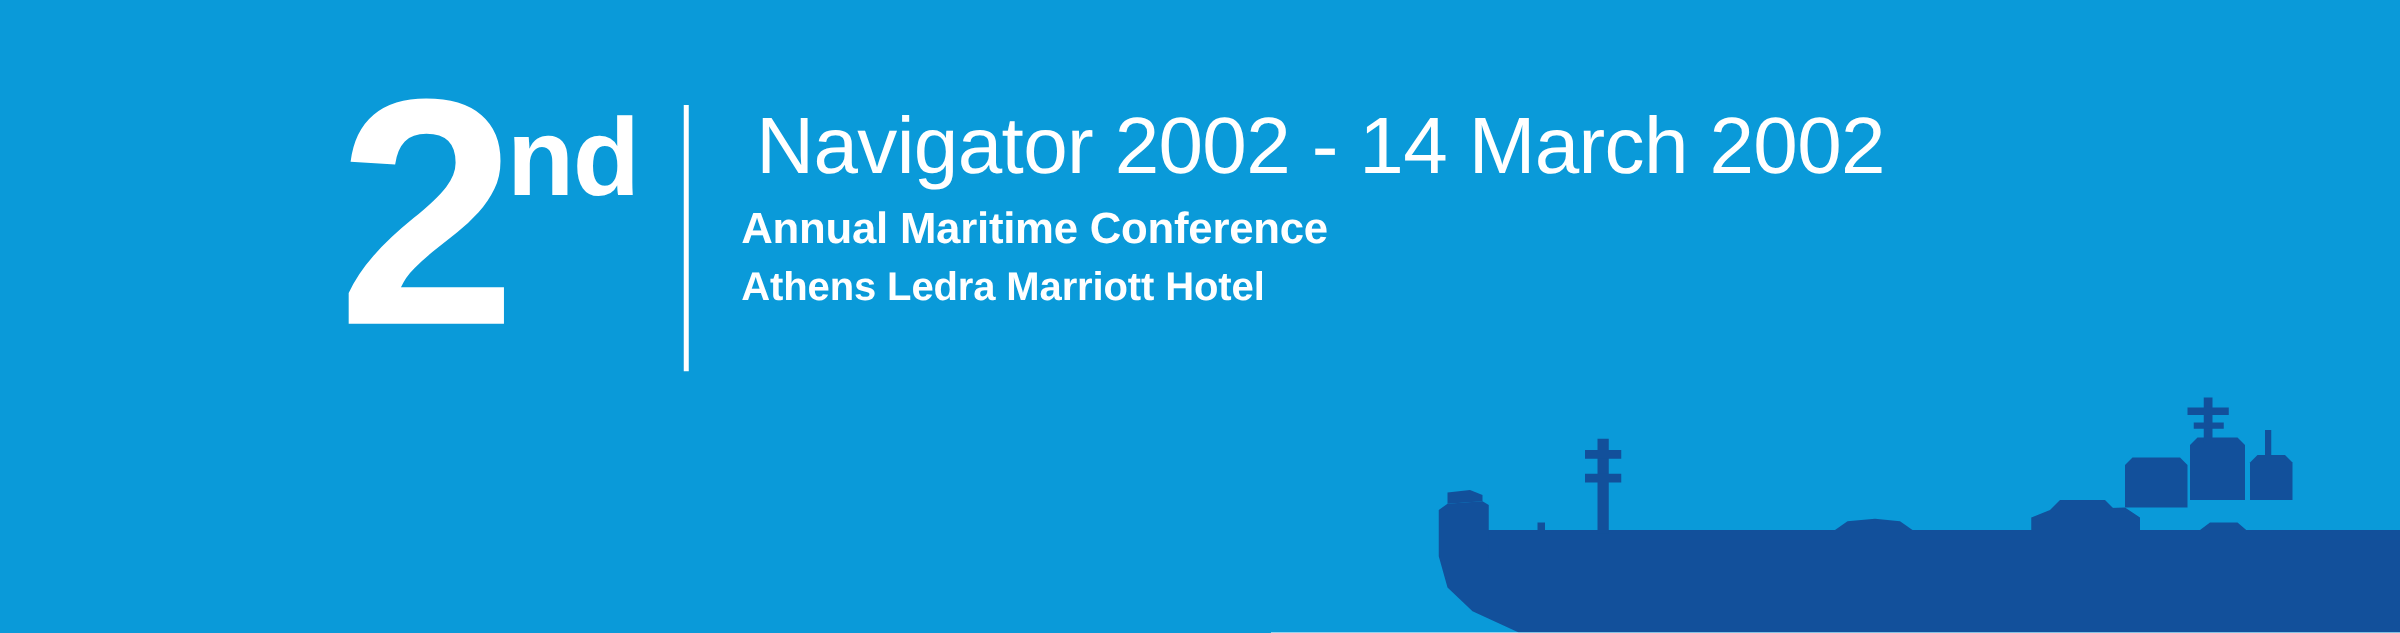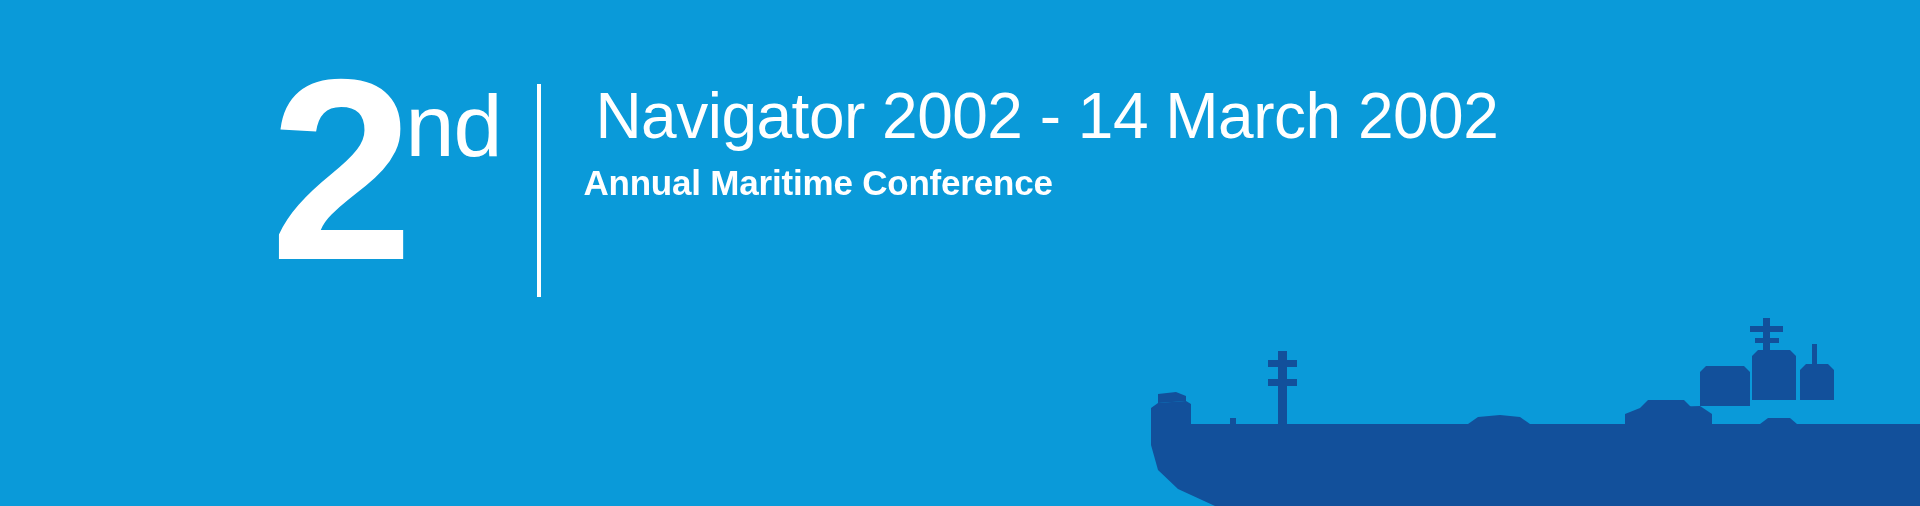--- a/index.html
+++ b/index.html
@@ -46,21 +46,21 @@
   }
   #ordinal-number {
     font-size: 258px;
     font-weight: 700;
     letter-spacing: -10px;
     line-height: 0.84;
     display: block;
   }
   #ordinal-suffix {
     font-size: 88px;
-    font-weight: 400;
+    font-weight: 700;
     line-height: 1;
     margin-top: 20px;
     margin-left: 2px;
     letter-spacing: -1px;
     display: block;
   }
 
   
   #divider {
     width: 4px;
@@ -178,17 +178,18 @@
     <div id="ordinal">
       <span id="ordinal-number">2</span>
       <span id="ordinal-suffix">nd</span>
     </div>
 
     <div id="divider"></div>
 
     <div id="text-block">
       <div id="headline">Navigator 2002 - 14 March 2002</div>
       <div id="conference-name">Annual Maritime Conference</div>
+      <div id="venue">Athens Ledra Marriott Hotel</div>
     </div>
 
   </div>
 
 </div>
 
 </body></html>

